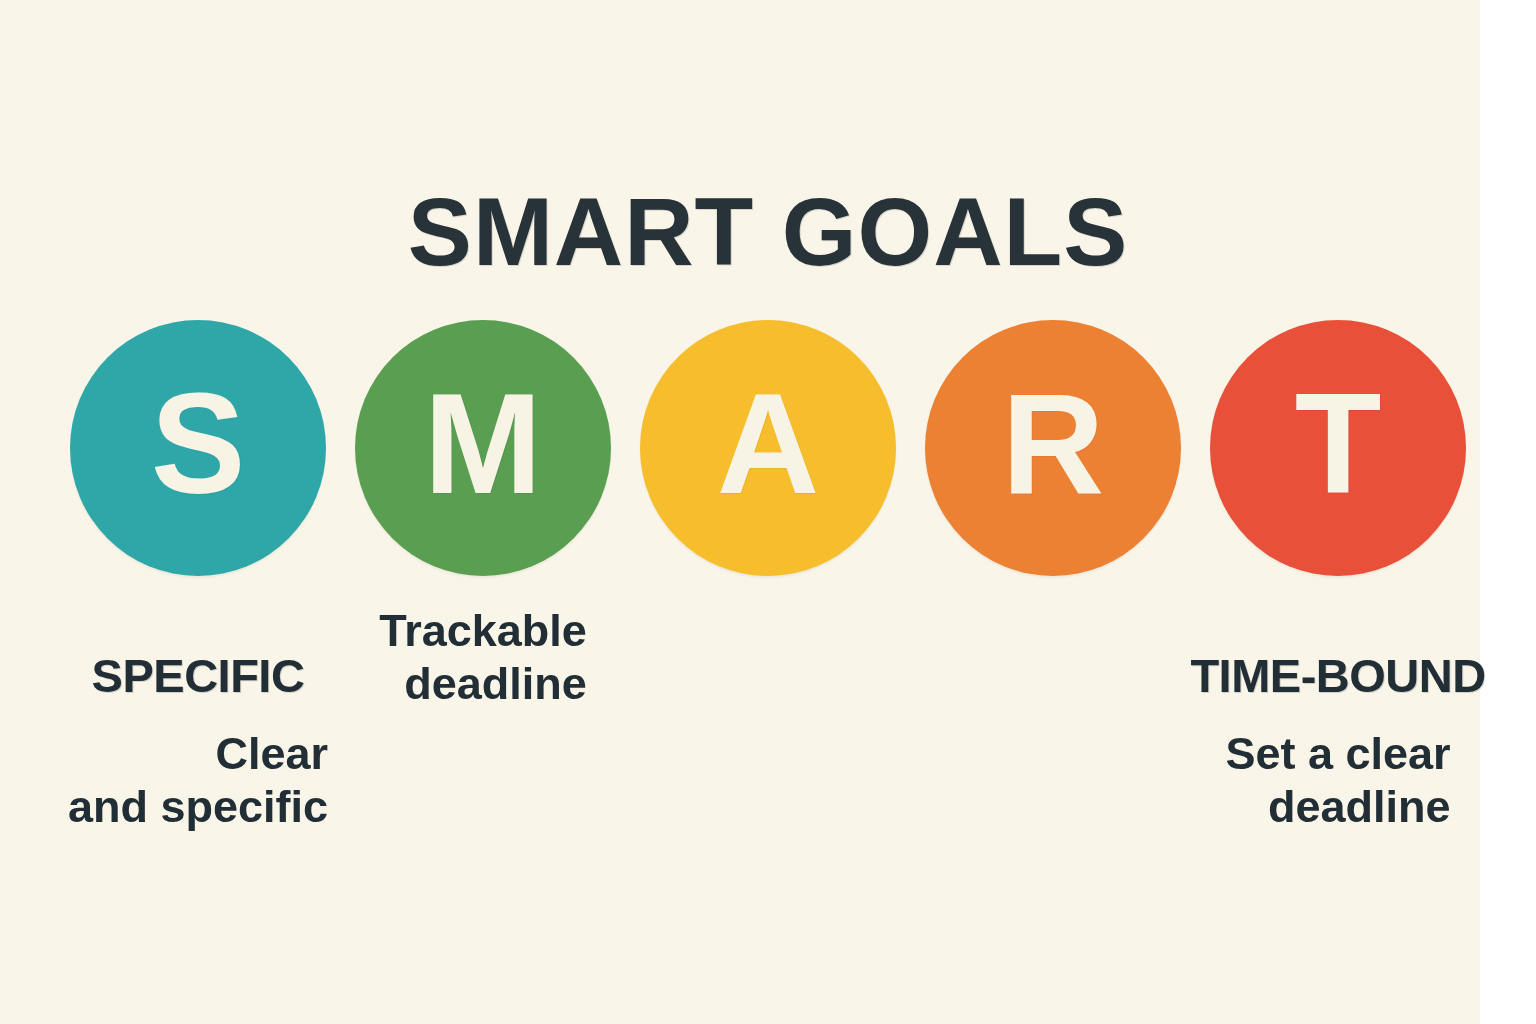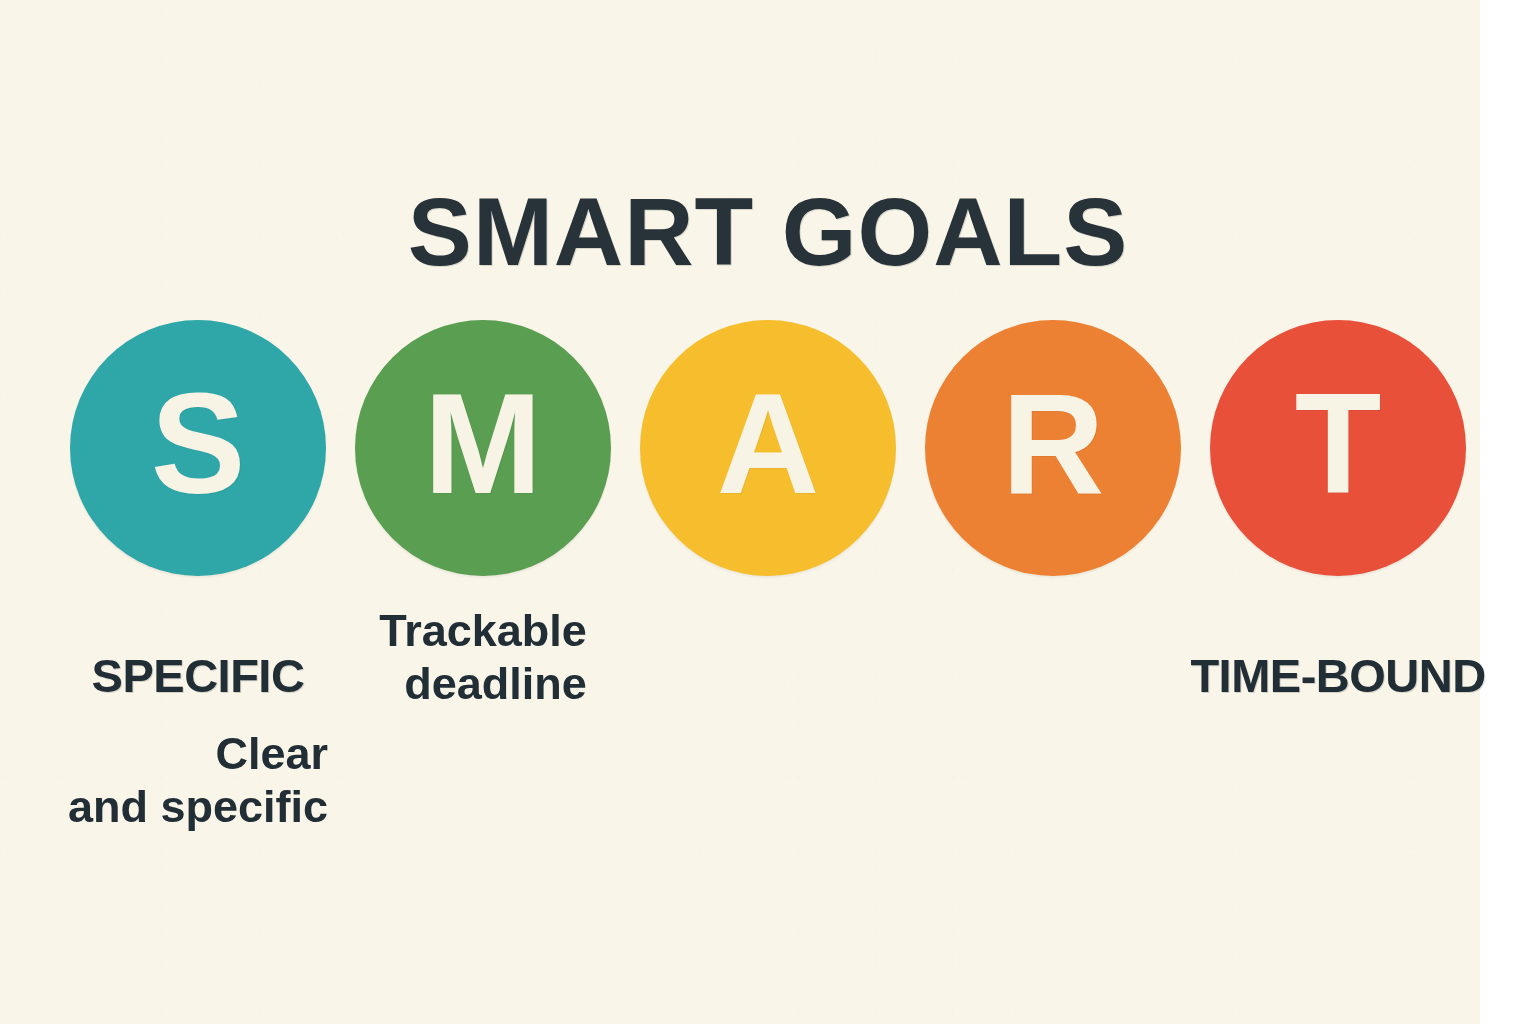--- a/index.html
+++ b/index.html
@@ -152,16 +152,18 @@
       <div class="circle" style="background: rgb(237, 129, 51);">
         <span class="circle-letter" style="color: rgb(247, 244, 230);">R</span>
       </div>
     </div>
 
     <div class="column">
       <div class="circle" style="background: rgb(232, 80, 58);">
         <span class="circle-letter" style="color: rgb(247, 244, 230);">T</span>
       </div>
       <div class="pillar-title">TIME-BOUND</div>
+      <div class="pillar-desc">Set a clear
+deadline</div>
     </div>
 
   </div>
 </div>
 
 </body></html>

